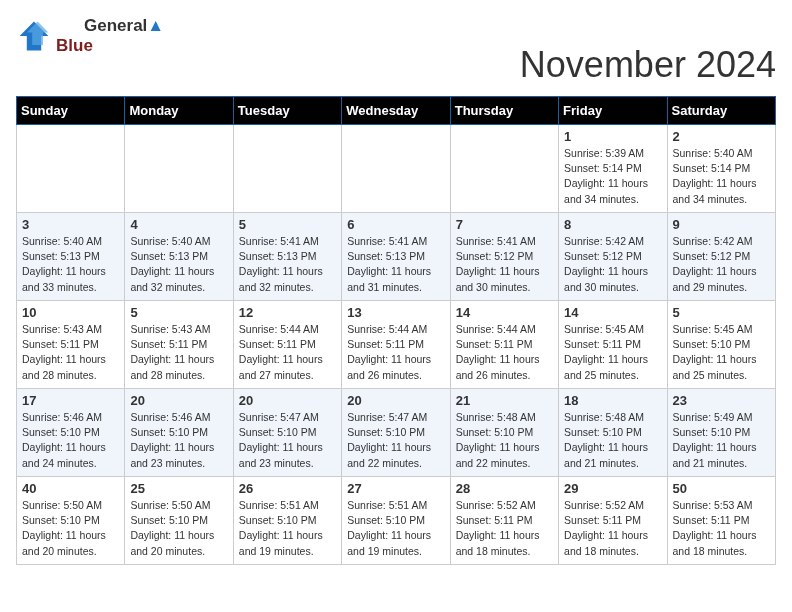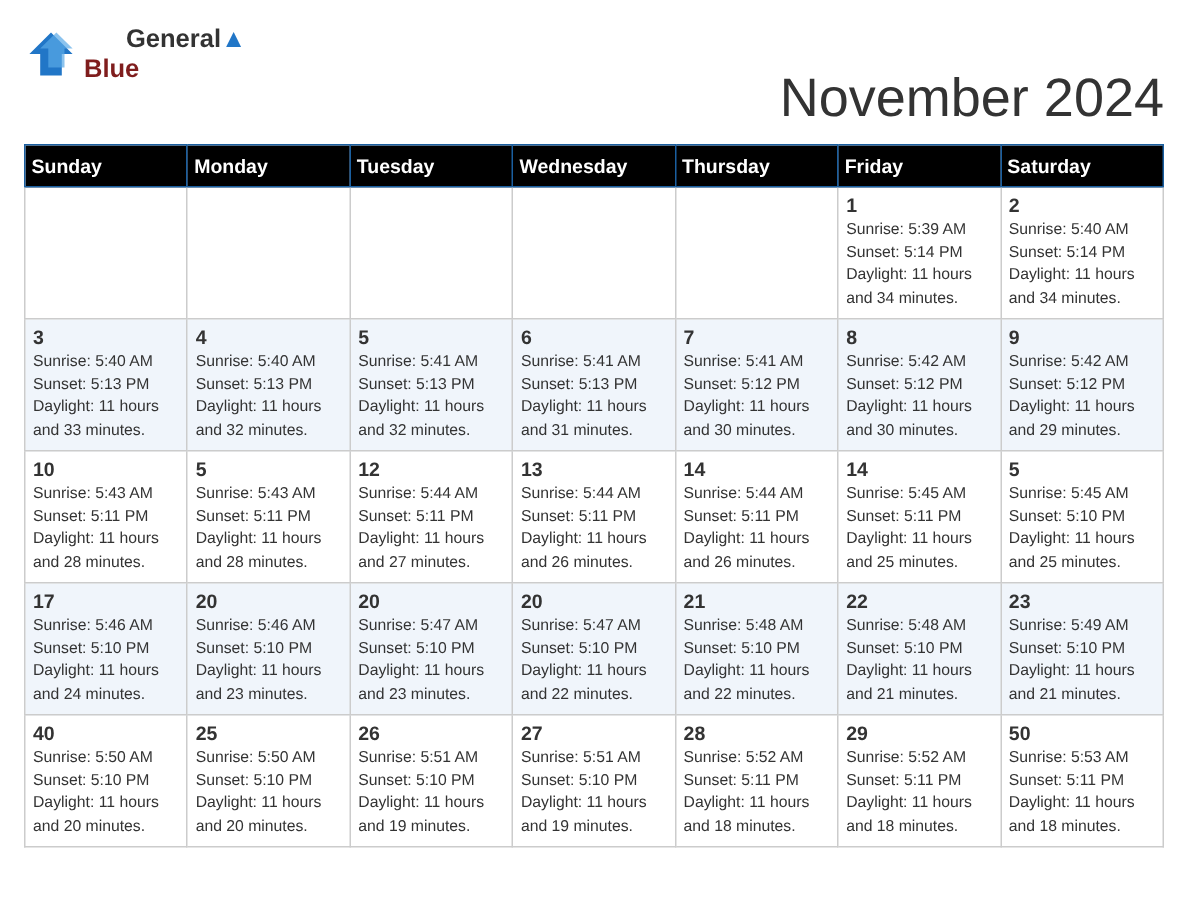--- a/index.html
+++ b/index.html
@@ -268,21 +268,21 @@
 and 22 minutes.</div>
         </td>
         <td>
           <span class="day-num">21</span>
           <div class="day-info" style="white-space: pre-line;">Sunrise: 5:48 AM
 Sunset: 5:10 PM
 Daylight: 11 hours
 and 22 minutes.</div>
         </td>
         <td>
-          <span class="day-num">22</span>
+          <span class="day-num">18</span>
           <div class="day-info" style="white-space: pre-line;">Sunrise: 5:48 AM
 Sunset: 5:10 PM
 Daylight: 11 hours
 and 21 minutes.</div>
         </td>
         <td>
           <span class="day-num">23</span>
           <div class="day-info" style="white-space: pre-line;">Sunrise: 5:49 AM
 Sunset: 5:10 PM
 Daylight: 11 hours

